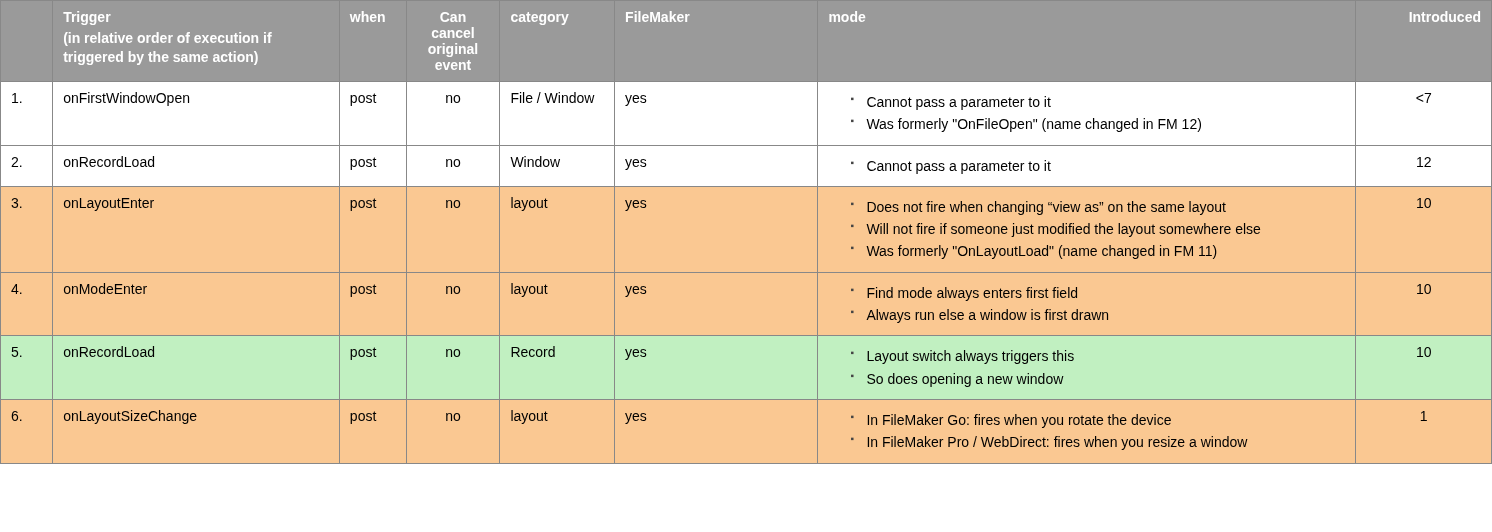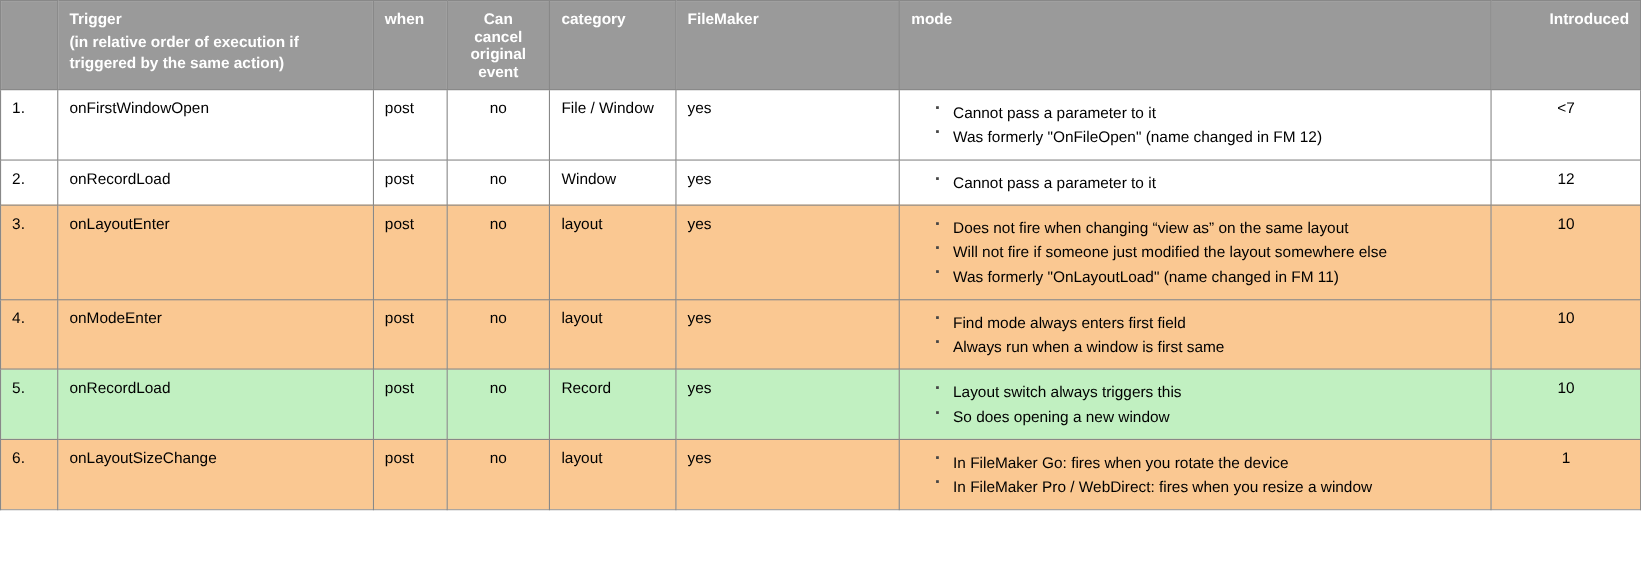--- a/index.html
+++ b/index.html
@@ -142,21 +142,21 @@
       <tr class="bg-orange">
         <td class="col-num">4.</td>
         <td class="col-trig">onModeEnter</td>
         <td class="col-when">post</td>
         <td class="col-cancel">no</td>
         <td class="col-cat">layout</td>
         <td class="col-wd">yes</td>
         <td class="col-notes">
           <ul class="notes">
             <li>Find mode always enters first field</li>
-            <li>Always run when a window is first same</li>
+            <li>Always run else a window is first drawn</li>
           </ul>
         </td>
         <td class="col-intro">10</td>
       </tr>
       <tr class="bg-green">
         <td class="col-num">5.</td>
         <td class="col-trig">onRecordLoad</td>
         <td class="col-when">post</td>
         <td class="col-cancel">no</td>
         <td class="col-cat">Record</td>

